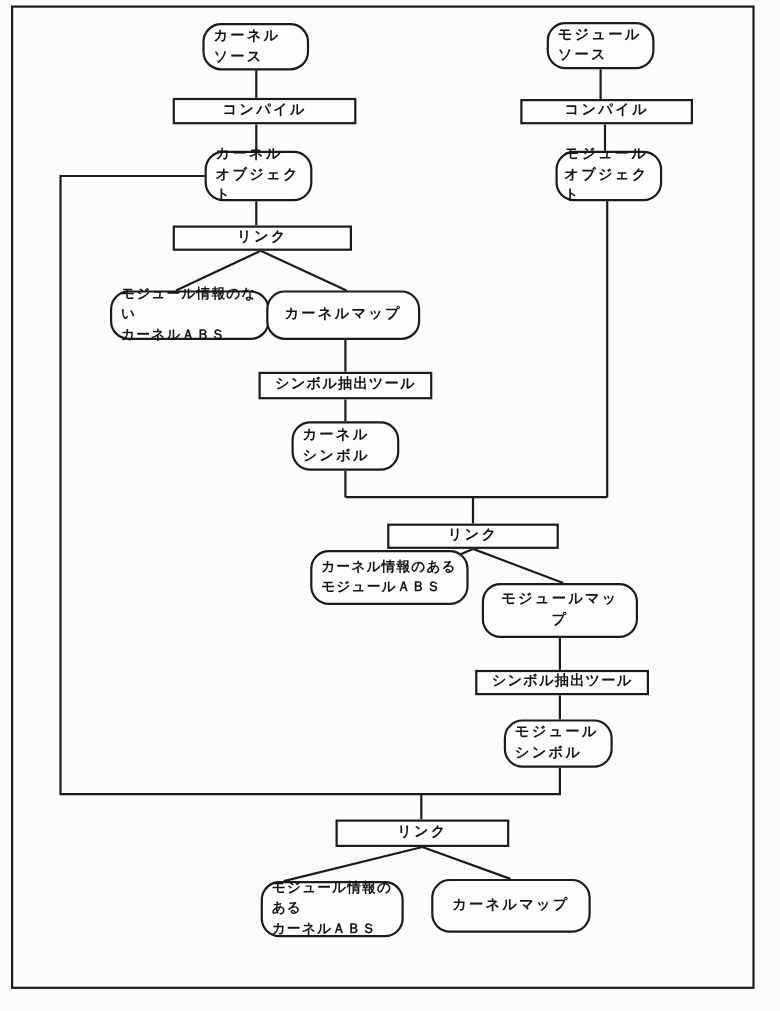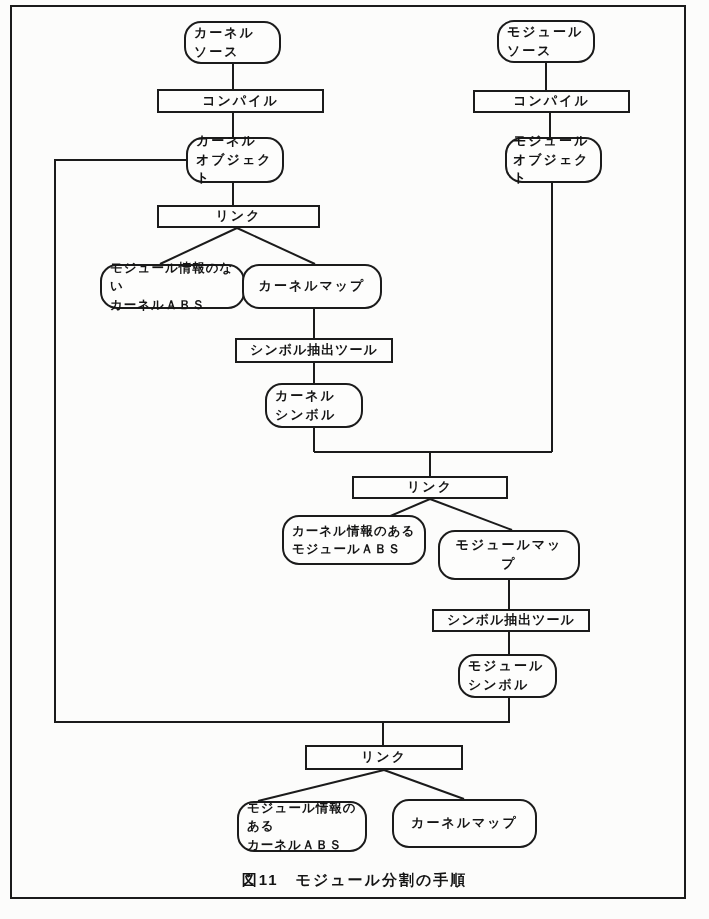--- a/index.html
+++ b/index.html
@@ -1,19 +1,19 @@
 <!DOCTYPE html>
 <html><head>
 <meta charset="utf-8">
 <style>
   html,body{margin:0;padding:0;background:#e8e8e8;}
   .page{
     position:relative;width:709px;height:919px;margin:0 auto;
     background:#fcfcfb;overflow:hidden;
-    font-family:Liberation Sans, sans-serif;
+    font-family:Liberation Mono, monospace;
   }
   .frame{
     position:absolute;left:10px;top:5px;width:676px;height:894px;
     border:2px solid #1b1b1b;box-sizing:border-box;background:transparent;
   }
   .wires{position:absolute;left:0;top:0;width:709px;height:919px;}
   .node{
     position:absolute;box-sizing:border-box;
     border:2px solid #1b1b1b;background:#fdfdfc;color:#141414;
     font-size:13px;font-weight:bold;letter-spacing:2px;line-height:1.45;
@@ -83,27 +83,26 @@
   <div class="node round" style="left:265px;top:383px;width:98px;height:45px">カーネル
 シンボル</div>
 
   <div class="node round" style="left:497px;top:20px;width:98px;height:43px">モジュール
 ソース</div>
   <div class="node ctr" style="left:473px;top:90px;width:157px;height:23px">コンパイル</div>
   <div class="node round" style="left:505px;top:137px;width:97px;height:46px;padding:1px 6px">モジュール
 オブジェクト</div>
 
   <div class="node ctr" style="left:352px;top:476px;width:156px;height:23px">リンク</div>
-  <div class="node round" style="left:282px;top:515px;width:144px;height:50px;font-size:12.5px;letter-spacing:1px">カーネル情報のある
+  <div class="node round" style="left:282px;top:500px;width:144px;height:50px;font-size:12.5px;letter-spacing:1px">カーネル情報のある
 モジュールＡＢＳ</div>
   <div class="node round ctr" style="left:438px;top:530px;width:142px;height:50px">モジュールマップ</div>
   <div class="node ctr" style="left:432px;top:609px;width:158px;height:23px;letter-spacing:1px">シンボル抽出ツール</div>
   <div class="node round" style="left:458px;top:654px;width:99px;height:44px">モジュール
 シンボル</div>
 
   <div class="node ctr" style="left:305px;top:745px;width:158px;height:25px">リンク</div>
   <div class="node round" style="left:237px;top:801px;width:130px;height:51px;font-size:12.5px;letter-spacing:1px">モジュール情報のある
 カーネルＡＢＳ</div>
   <div class="node round ctr" style="left:392px;top:799px;width:145px;height:49px">カーネルマップ</div>
 
-  <div class="caption">図11　モジュール分割の手順</div>
 
 </div>
 
 </body></html>

